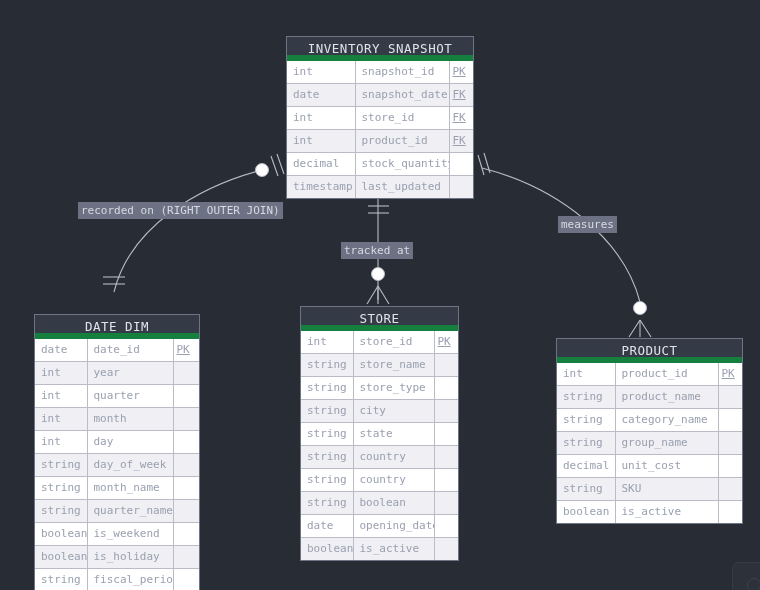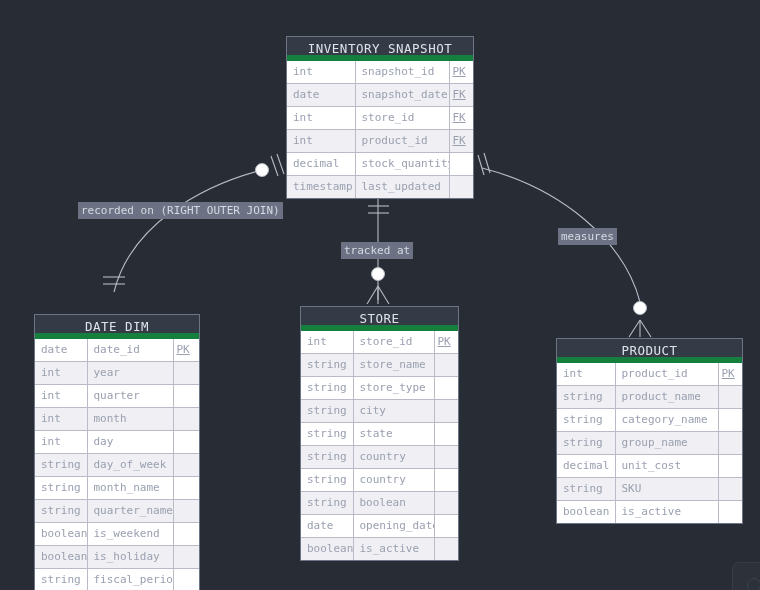--- a/index.html
+++ b/index.html
@@ -181,21 +181,21 @@
         <path class="tick" d="M 640,320 L 640,337"></path>
         <path class="tick" d="M 640,320 L 651,337"></path>
       </g>
     </g>
   </svg>
 
   <div class="rel-label" style="left:78px; top:202px;">recorded on (RIGHT OUTER JOIN)</div>
 
   <div class="rel-label" style="left:341px; top:242px;">tracked at</div>
 
-  <div class="rel-label" style="left:558px; top:228px;">measures</div>
+  <div class="rel-label" style="left:558px; top:216px;">measures</div>
 
   <div class="entity" style="left:286px; top:36px; width:188px;">
     <div class="entity-title">INVENTORY_SNAPSHOT</div>
     <table class="attr-table">
       <colgroup>
           <col style="width:68px">
           <col>
           <col style="width:24px">
         </colgroup>
       <tbody>

